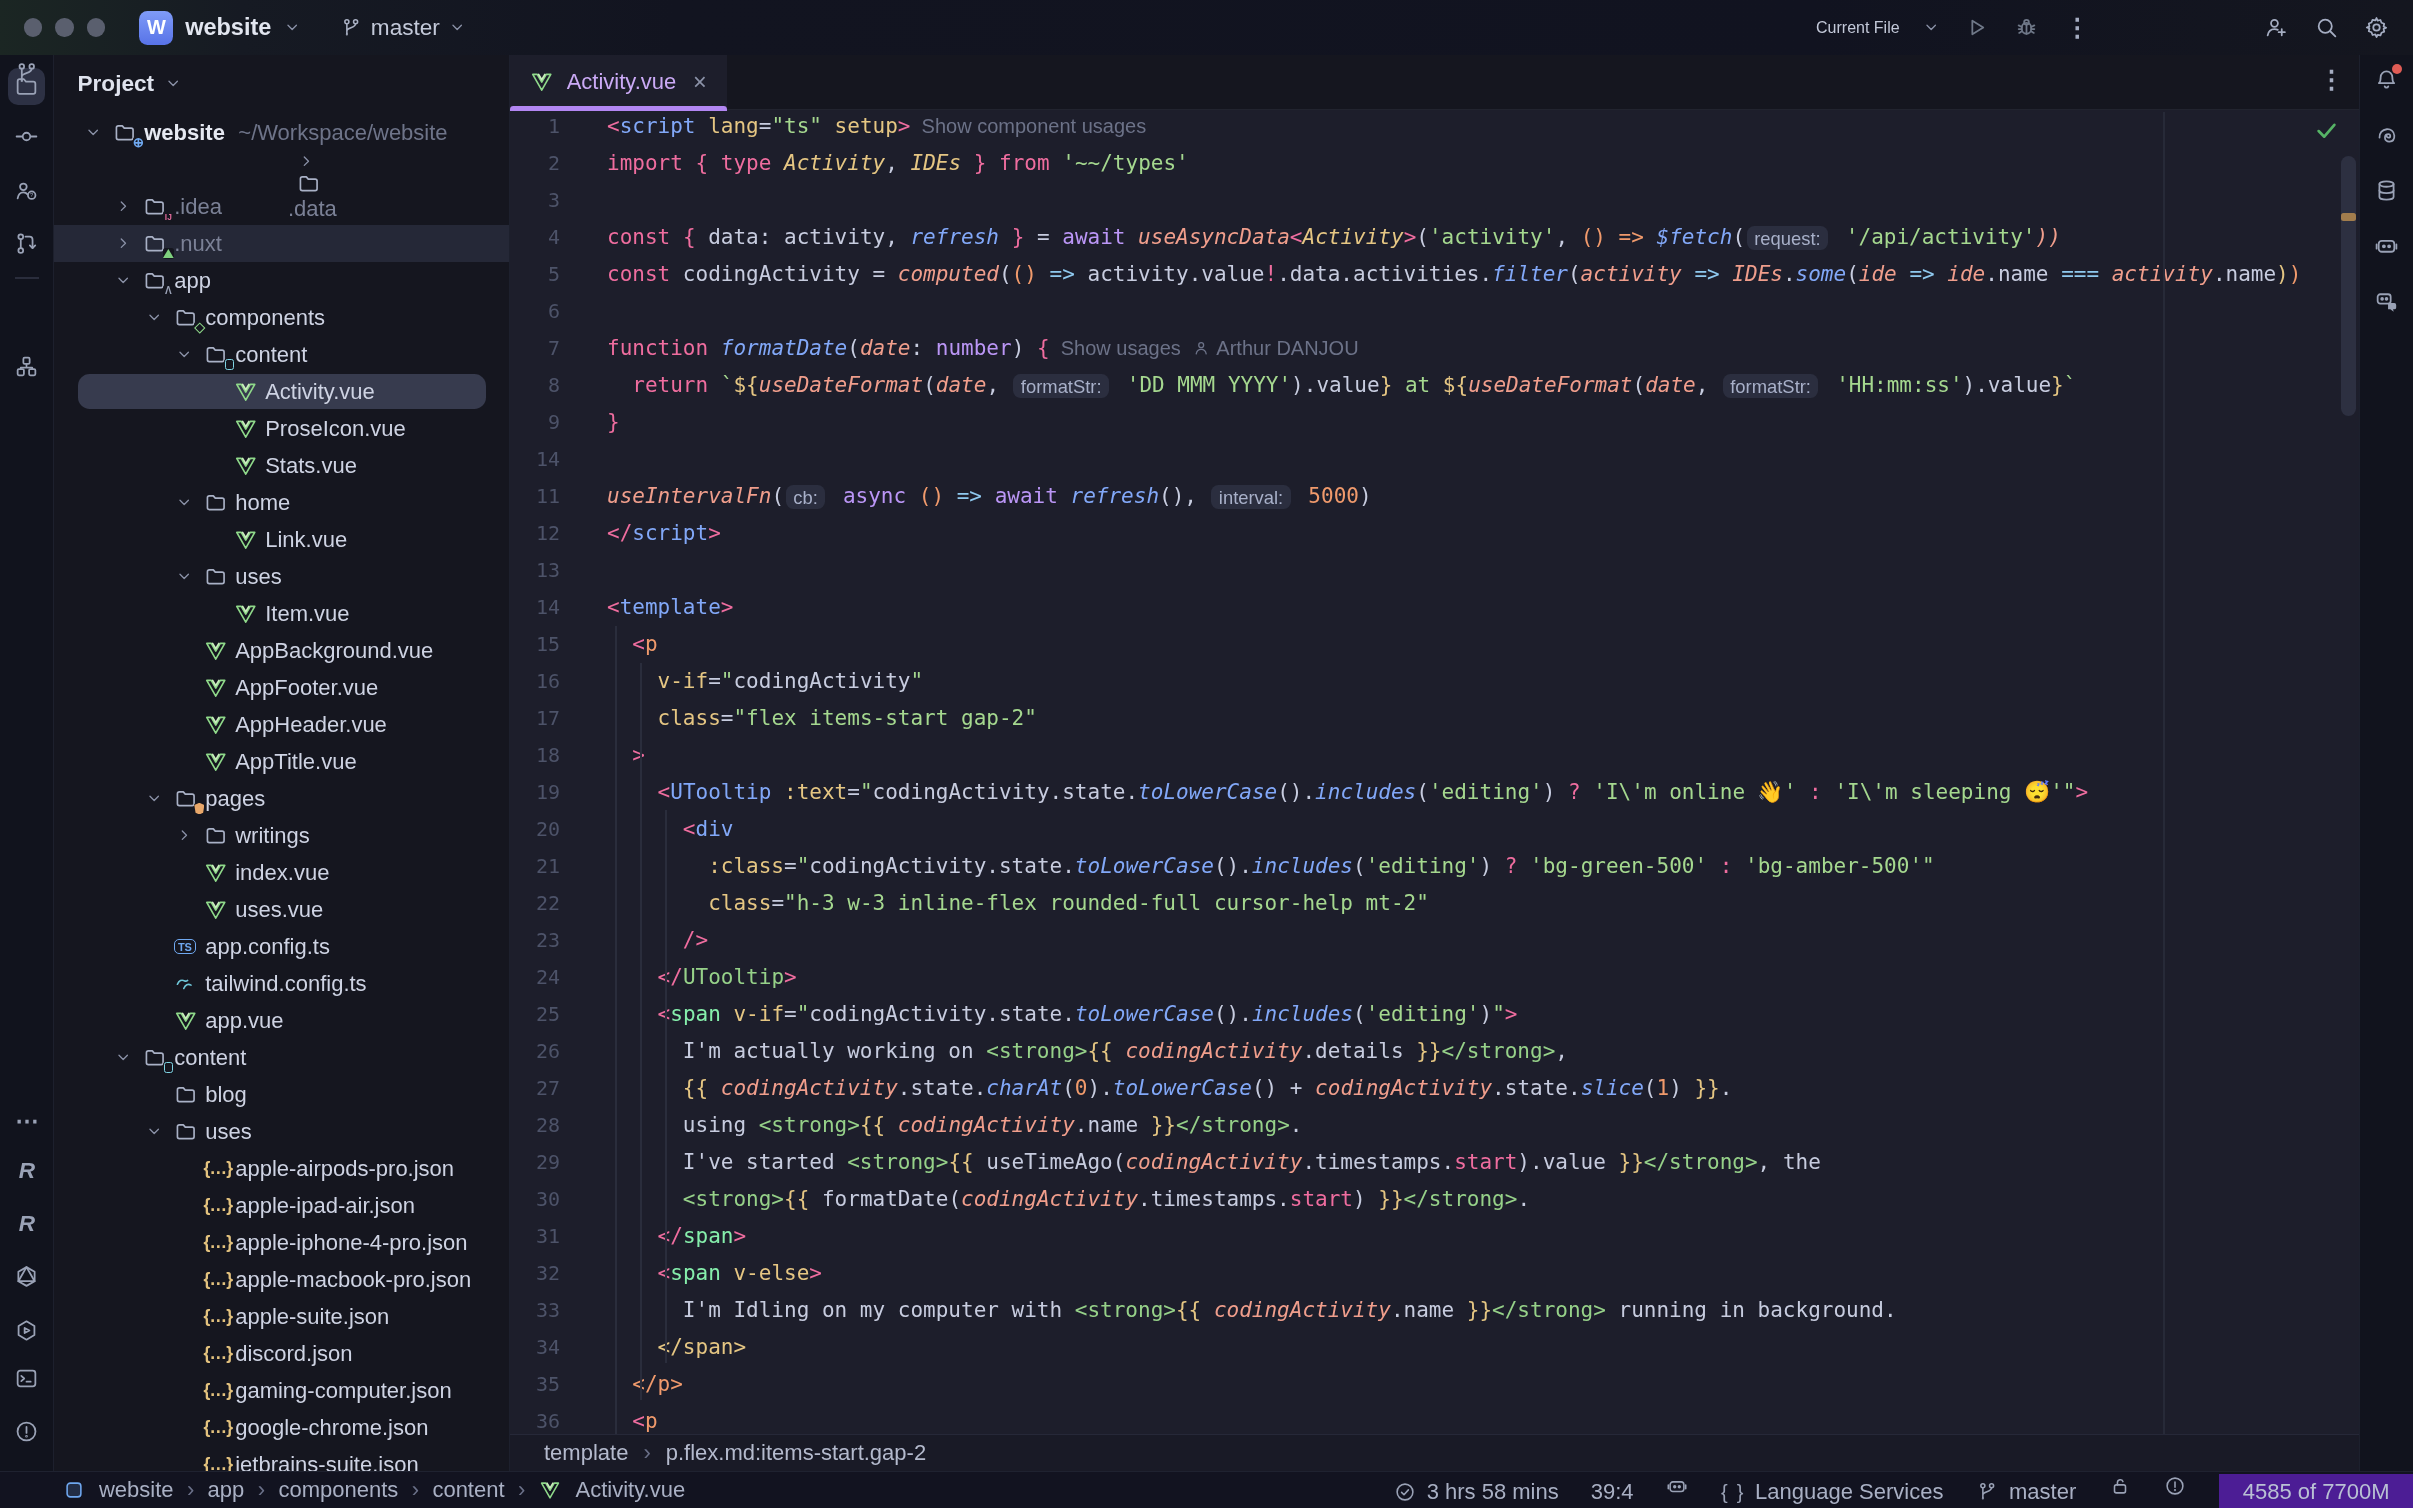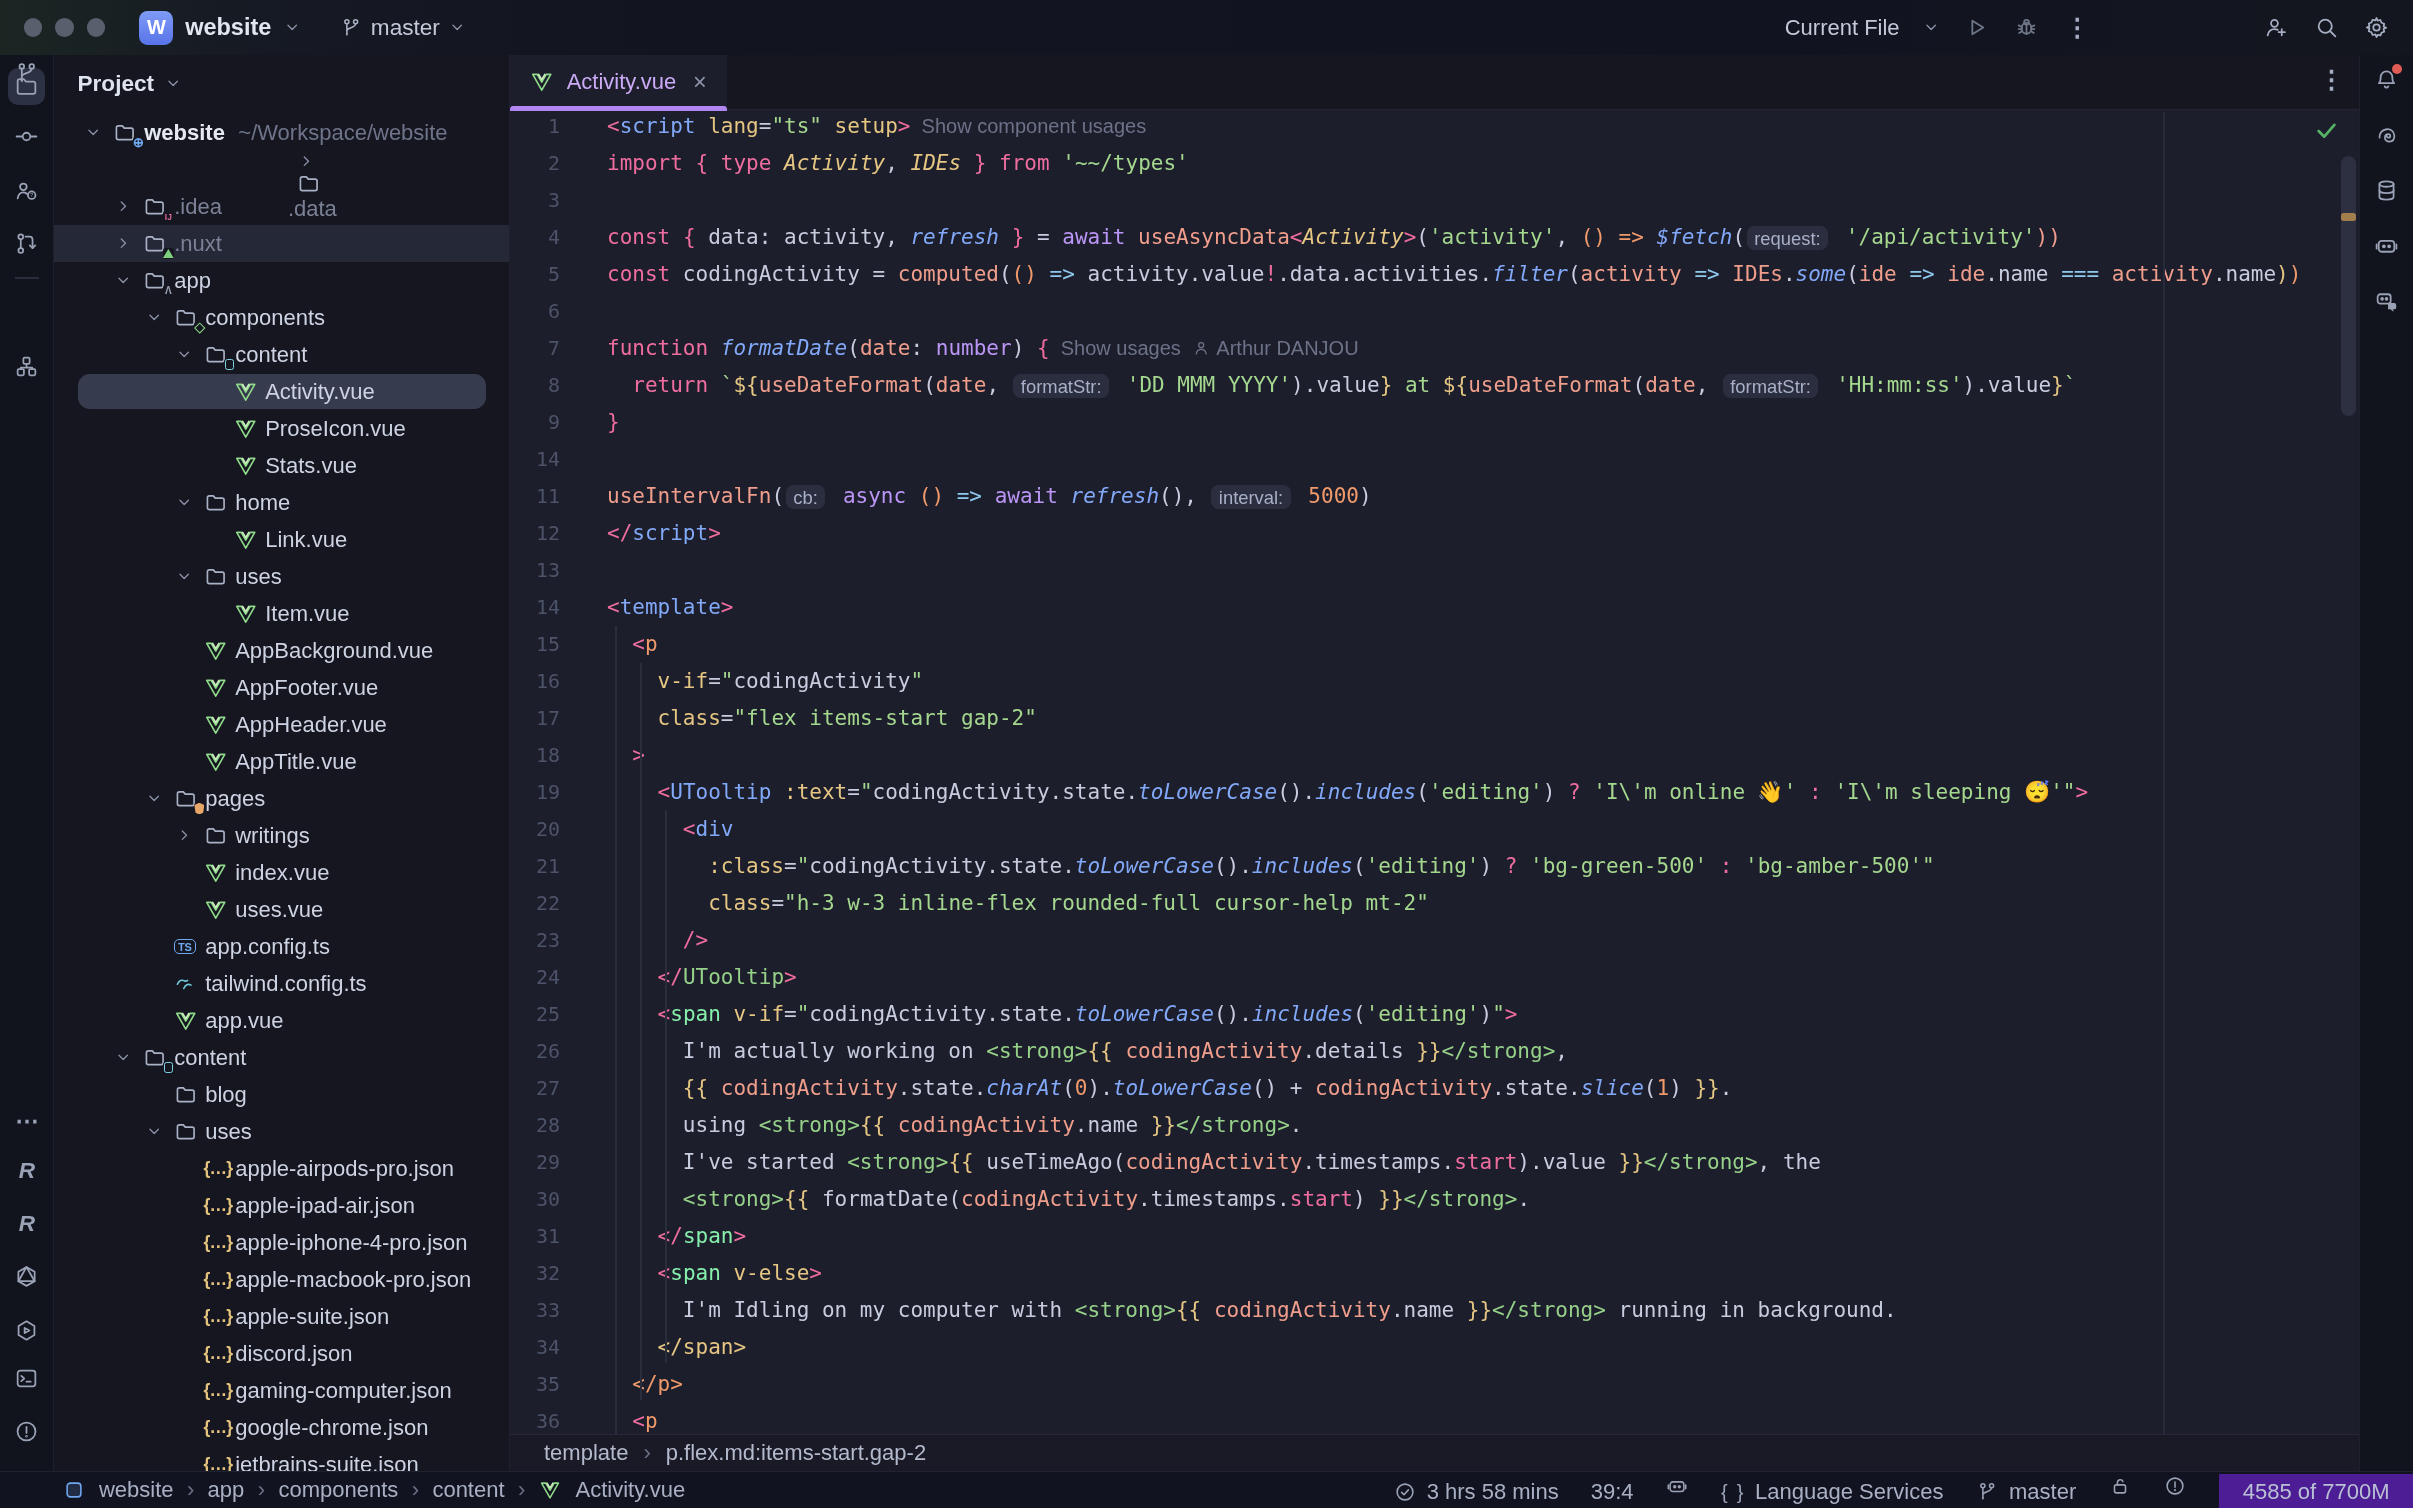--- a/index.html
+++ b/index.html
@@ -18,21 +18,21 @@
   .proj-chip{display:flex;align-items:center;gap:11.7px;margin-left:34px}
   .wbadge{width:34px;height:34px;border-radius:8.4px;background:linear-gradient(180deg,#7f9bf7,#5873e8);
     color:#fff;font-weight:700;font-size:20px;display:flex;align-items:center;justify-content:center}
   .proj-chip .pname{font-size:23.5px;font-weight:700;color:#e2e6f0}
   .chev{width:18.4px;height:18.4px;color:#8b92a8}
   .chev svg{width:18.4px;height:18.4px}
   .branch-chip{display:flex;align-items:center;gap:8.4px;margin-left:39px;color:#c3c9d9;font-size:22.6px}
   .branch-chip .ic{width:22px;height:22px;color:#aab1c4}
   .branch-chip .ic svg{width:22px;height:22px}
   .tb-right{position:absolute;right:22px;top:0;height:55px;display:flex;align-items:center;gap:22px}
-  .runcfg{font-size:22px;color:#c3c9d9}
+  .runcfg{font-size:16px;color:#c3c9d9}
   .tb-ic{width:28.5px;height:28.5px;color:#a5adc2;display:flex;align-items:center;justify-content:center;position:relative}
   .tb-ic svg{width:25px;height:25px}
   .tb-ic.dim{color:#6f7888}
   .tb-gap{width:126px}
   .kebab{font-size:25px;color:#a5adc2;font-weight:700;line-height:25px}
 
   
   #stripe-left{position:absolute;left:0;top:55px;bottom:37px;width:54px;background:#11131d;border-right:0.8px solid #1d202d}
   #stripe-right{position:absolute;right:0;top:55px;bottom:37px;width:54px;background:#11131d;border-left:0.8px solid #1d202d}
   .sbtn{position:absolute;left:8.4px;width:37px;height:37px;color:#9aa2b6;display:flex;align-items:center;justify-content:center}
@@ -97,21 +97,21 @@
   .tab-kebab{position:absolute;right:15px;top:11.7px}
   #code{position:absolute;left:0;top:57px;right:0;bottom:37px;overflow:hidden}
   .code-scroll{margin-top:-4.2px}
   .cl{height:37px;display:flex;align-items:center;font-family:"DejaVu Sans Mono",monospace;font-size:21px;white-space:pre}
   .ln{width:50px;flex:none;text-align:right;color:#4d5369;font-size:20px}
   .ct{padding-left:47px;white-space:pre}
   .c-t{color:#c7ccdf}.c-k{color:#ef6d9f}.c-kw2{color:#bb96f6}
   .c-fn{color:#82a8f8;font-style:italic}.c-tagb{color:#82a8f8}.c-tagw{color:#86efac}
   .c-org{color:#f09a6c}.c-grn{color:#96d189}.c-s{color:#a5d88f}
   .c-attr{color:#e5c683}.c-br{color:#e5c683}.c-ty{color:#e5c683;font-style:italic}
-  .c-num{color:#f09a6c}.c-id{color:#f09e8c;}.c-cy{color:#8fc9ef}
+  .c-num{color:#f09a6c}.c-id{color:#f09e8c;font-style:italic}.c-cy{color:#8fc9ef}
   .c-dim{color:#6c7288;font-family:"Liberation Sans",sans-serif;font-size:20px}
   .c-pr{color:#ef6d9f}
   .c-pill{background:#2b2e3f;color:#a8b0c9;border-radius:7.5px;padding:1.7px 7.5px;margin:0 5px 0 1.7px;font-size:18.4px;font-family:"Liberation Sans",sans-serif}
   .mini-person{display:inline-block;width:20px;height:20px;color:#6c7288;vertical-align:-2.5px}
   .mini-person svg{width:18.4px;height:18.4px;display:inline}
   .iguide{position:absolute;width:1.7px;background:#2a2d3c}
   .wrapguide{position:absolute;top:0;bottom:0;width:1.7px;background:#272a38;left:1653px}
   .vscroll{position:absolute;width:15px;border-radius:7.5px;background:#2d3041;left:1831px;top:44px;height:260px}
   .vtick{position:absolute;width:15px;height:8.4px;border-radius:2.5px;background:rgba(201,151,82,.75);left:1831px;top:101px}
   .edcheck{position:absolute;left:1803px;top:5px;width:27px;height:27px;color:#56b366}

